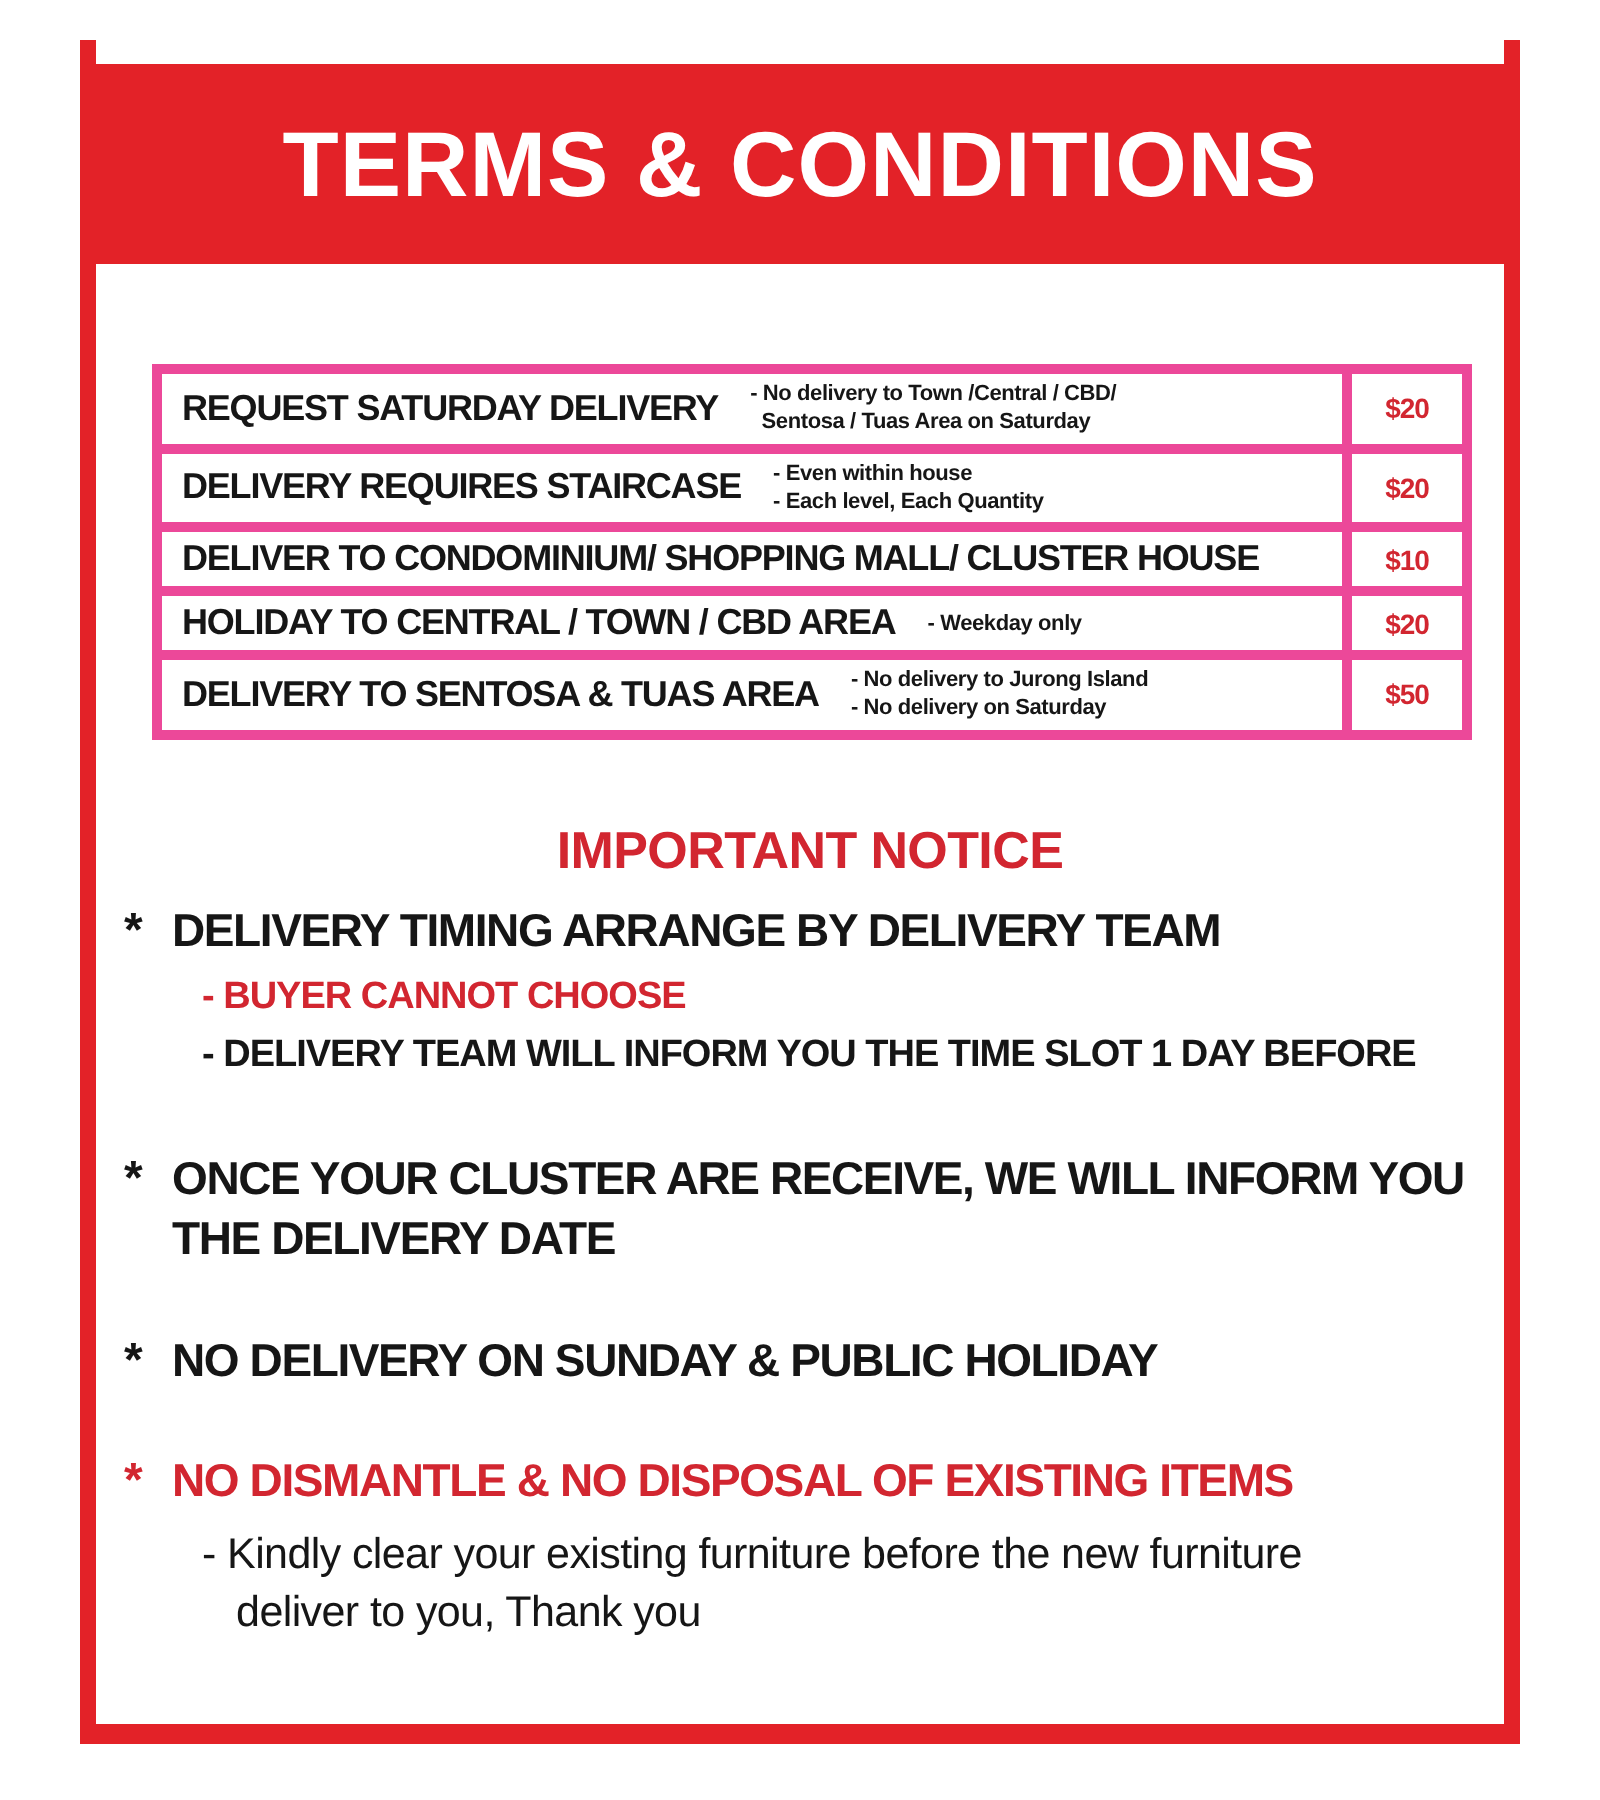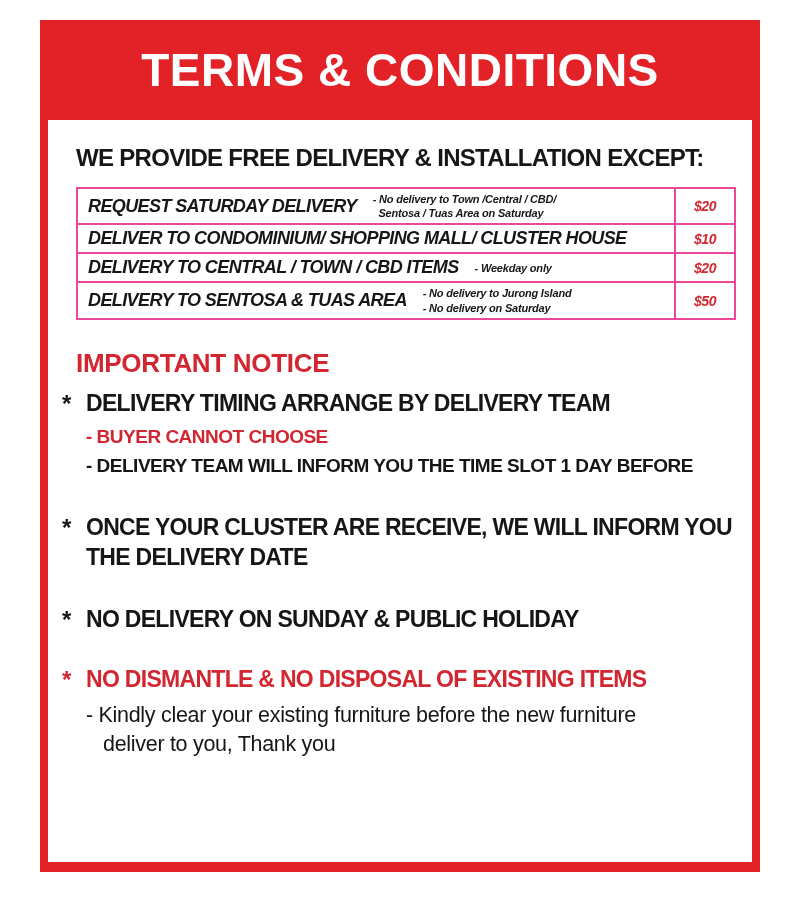--- a/index.html
+++ b/index.html
@@ -18,21 +18,21 @@
     width: 720px;
     height: 852px;
     box-sizing: border-box;
     border: solid var(--banner-red, #E32228);
     border-width: 0 8px 10px 8px;
     background: #ffffff;
     overflow: hidden;
   }
   .banner {
     height: 100px;
-    margin: 0 -8px;
+    margin: 12px -8px;
     background: var(--banner-red, #E32228);
     display: flex;
     align-items: center;
     justify-content: center;
   }
   .banner .title {
     color: #ffffff;
     font-size: 46px;
     font-weight: bold;
     letter-spacing: 0.5px;
@@ -54,23 +54,22 @@
     margin-top: 5px;
   }
 
   table.surcharge {
     border-collapse: collapse;
     margin-top: 14px;
     width: 660px;
     table-layout: fixed;
   }
   table.surcharge td {
-    border: 2px solid #ec4899;
+    border: 5px solid #ec4899;
     box-sizing: border-box;
-    font-style: italic;
   }
   td.lbl { padding: 3px 6px 3px 10px; height: 28px; }
   .rowflex { display: flex; align-items: center; gap: 16px; }
   .row-label {
     font-size: 18px;
     font-weight: bold;
     letter-spacing: -0.6px;
     white-space: nowrap;
   }
   .row-notes {
@@ -83,46 +82,47 @@
   td.price {
     width: 60px;
     text-align: center;
     color: var(--text-red, #D22630);
     font-weight: bold;
     font-size: 14px;
     letter-spacing: -0.5px;
   }
 
   .notice-head {
+    text-align: center;
     color: var(--text-red, #D22630);
     font-size: 26px;
     font-weight: bold;
     letter-spacing: -0.3px;
-    margin-top: 28px;
+    margin-top: 40px;
   }
   .bullets { margin-left: -14px; }
   .bullet { display: flex; margin-top: 26px; }
   .bullet.first { margin-top: 10px; }
   .bullet-marker {
     flex: none;
     width: 24px;
     font-size: 24px;
     font-weight: bold;
     padding-top: 1px;
   }
   .bullet-body { flex: 1; min-width: 0; }
   .bullet-title {
     font-size: 23px;
     font-weight: bold;
     letter-spacing: -0.7px;
     line-height: 1.3;
     white-space: pre-line;
   }
   .red { color: var(--text-red, #D22630); }
-  .sub { margin-top: 7px; }
+  .sub { margin-left: 15px; margin-top: 7px; }
   .sub-caps {
     font-size: 19px;
     font-weight: bold;
     letter-spacing: -0.5px;
   }
   .sub-sent {
     font-size: 21.5px;
     font-weight: normal;
     letter-spacing: -0.3px;
     line-height: 1.35;
@@ -133,46 +133,55 @@
 <body>
 
 <div class="frame">
 
   <div class="banner">
     <h1 class="title">TERMS &amp; CONDITIONS</h1>
   </div>
 
   <div class="content">
 
-    <div class="intro-heading">WE PROVIDE FREE DELIVERY &amp; INSTALLATION EXCEPT:</div>
 
     <table class="surcharge">
       <tbody>
         <tr>
           <td class="lbl">
             <div class="rowflex">
               <span class="row-label">REQUEST SATURDAY DELIVERY</span>
               <span class="row-notes">- No delivery to Town /Central / CBD/
   Sentosa / Tuas Area on Saturday</span>
             </div>
           </td>
           <td class="price">$20</td>
         </tr>
         <tr>
           <td class="lbl">
             <div class="rowflex">
+              <span class="row-label">DELIVERY REQUIRES STAIRCASE</span>
+              <span class="row-notes">- Even within house
+- Each level, Each Quantity</span>
+            </div>
+          </td>
+          <td class="price">$20</td>
+        </tr>
+        <tr>
+          <td class="lbl">
+            <div class="rowflex">
               <span class="row-label">DELIVER TO CONDOMINIUM/ SHOPPING MALL/ CLUSTER HOUSE</span>
             </div>
           </td>
           <td class="price">$10</td>
         </tr>
         <tr>
           <td class="lbl">
             <div class="rowflex">
-              <span class="row-label">DELIVERY TO CENTRAL / TOWN / CBD ITEMS</span>
+              <span class="row-label">HOLIDAY TO CENTRAL / TOWN / CBD AREA</span>
               <span class="row-notes">- Weekday only</span>
             </div>
           </td>
           <td class="price">$20</td>
         </tr>
         <tr>
           <td class="lbl">
             <div class="rowflex">
               <span class="row-label">DELIVERY TO SENTOSA &amp; TUAS AREA</span>
               <span class="row-notes">- No delivery to Jurong Island

